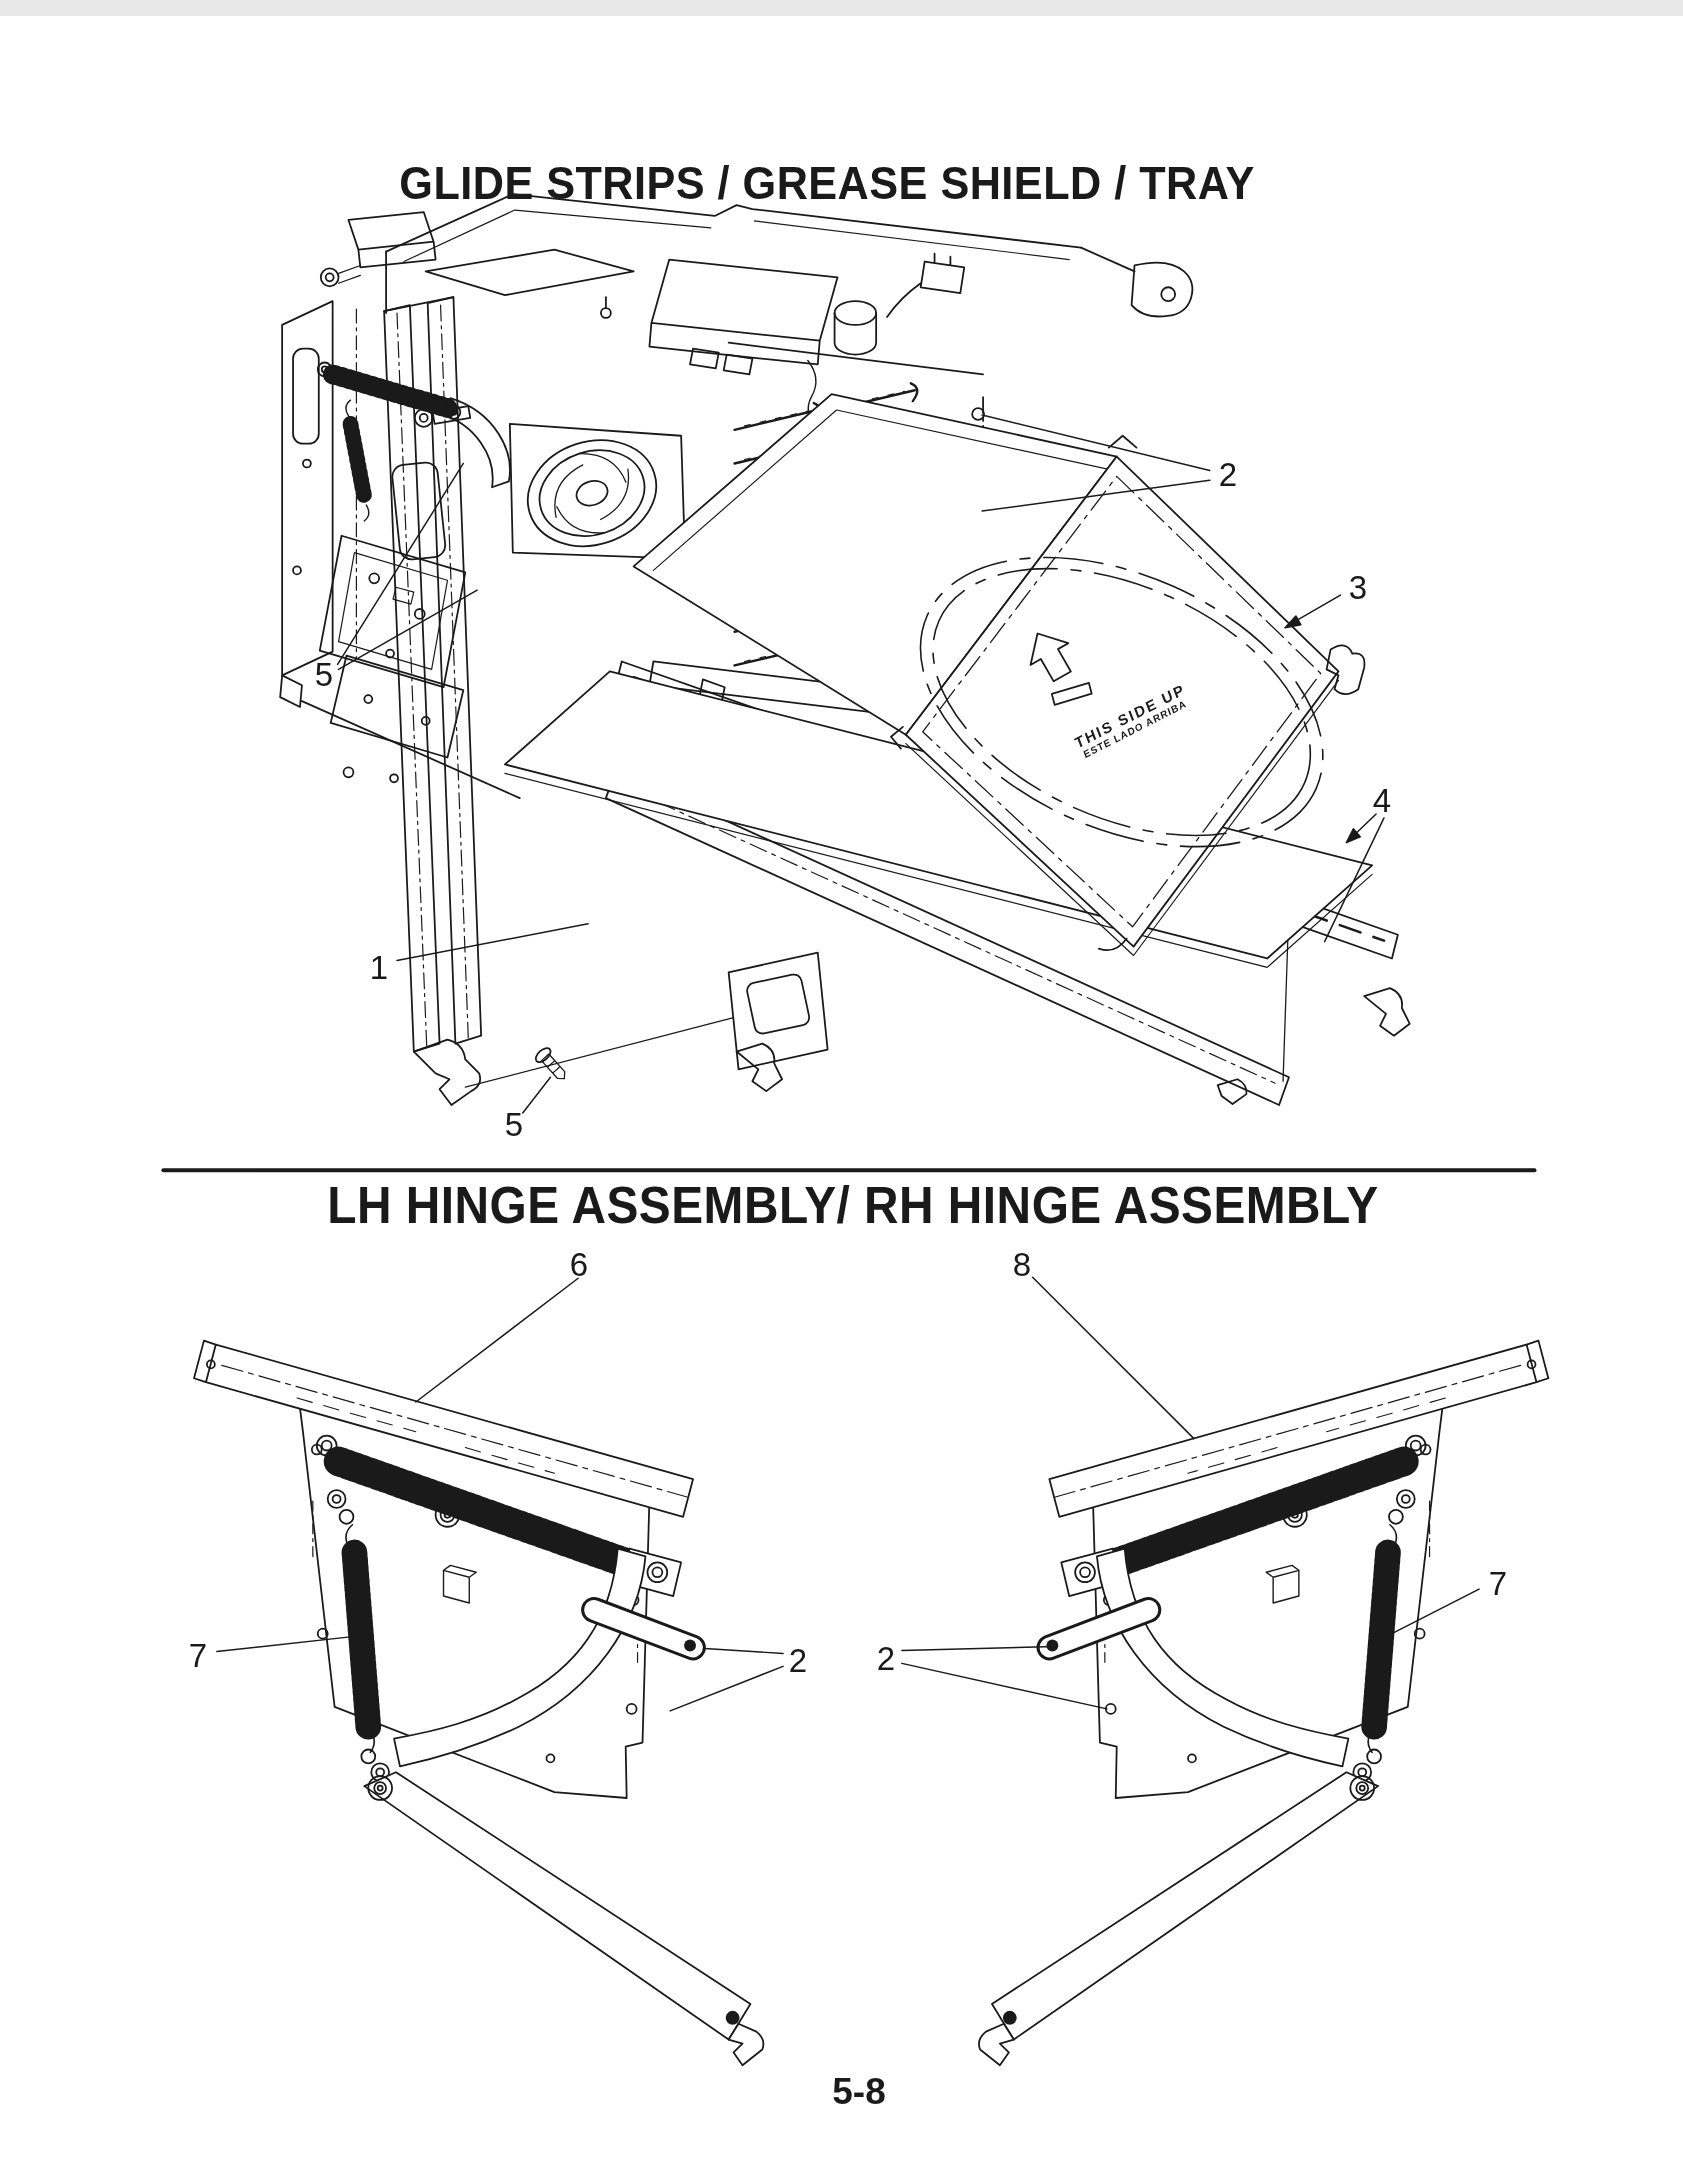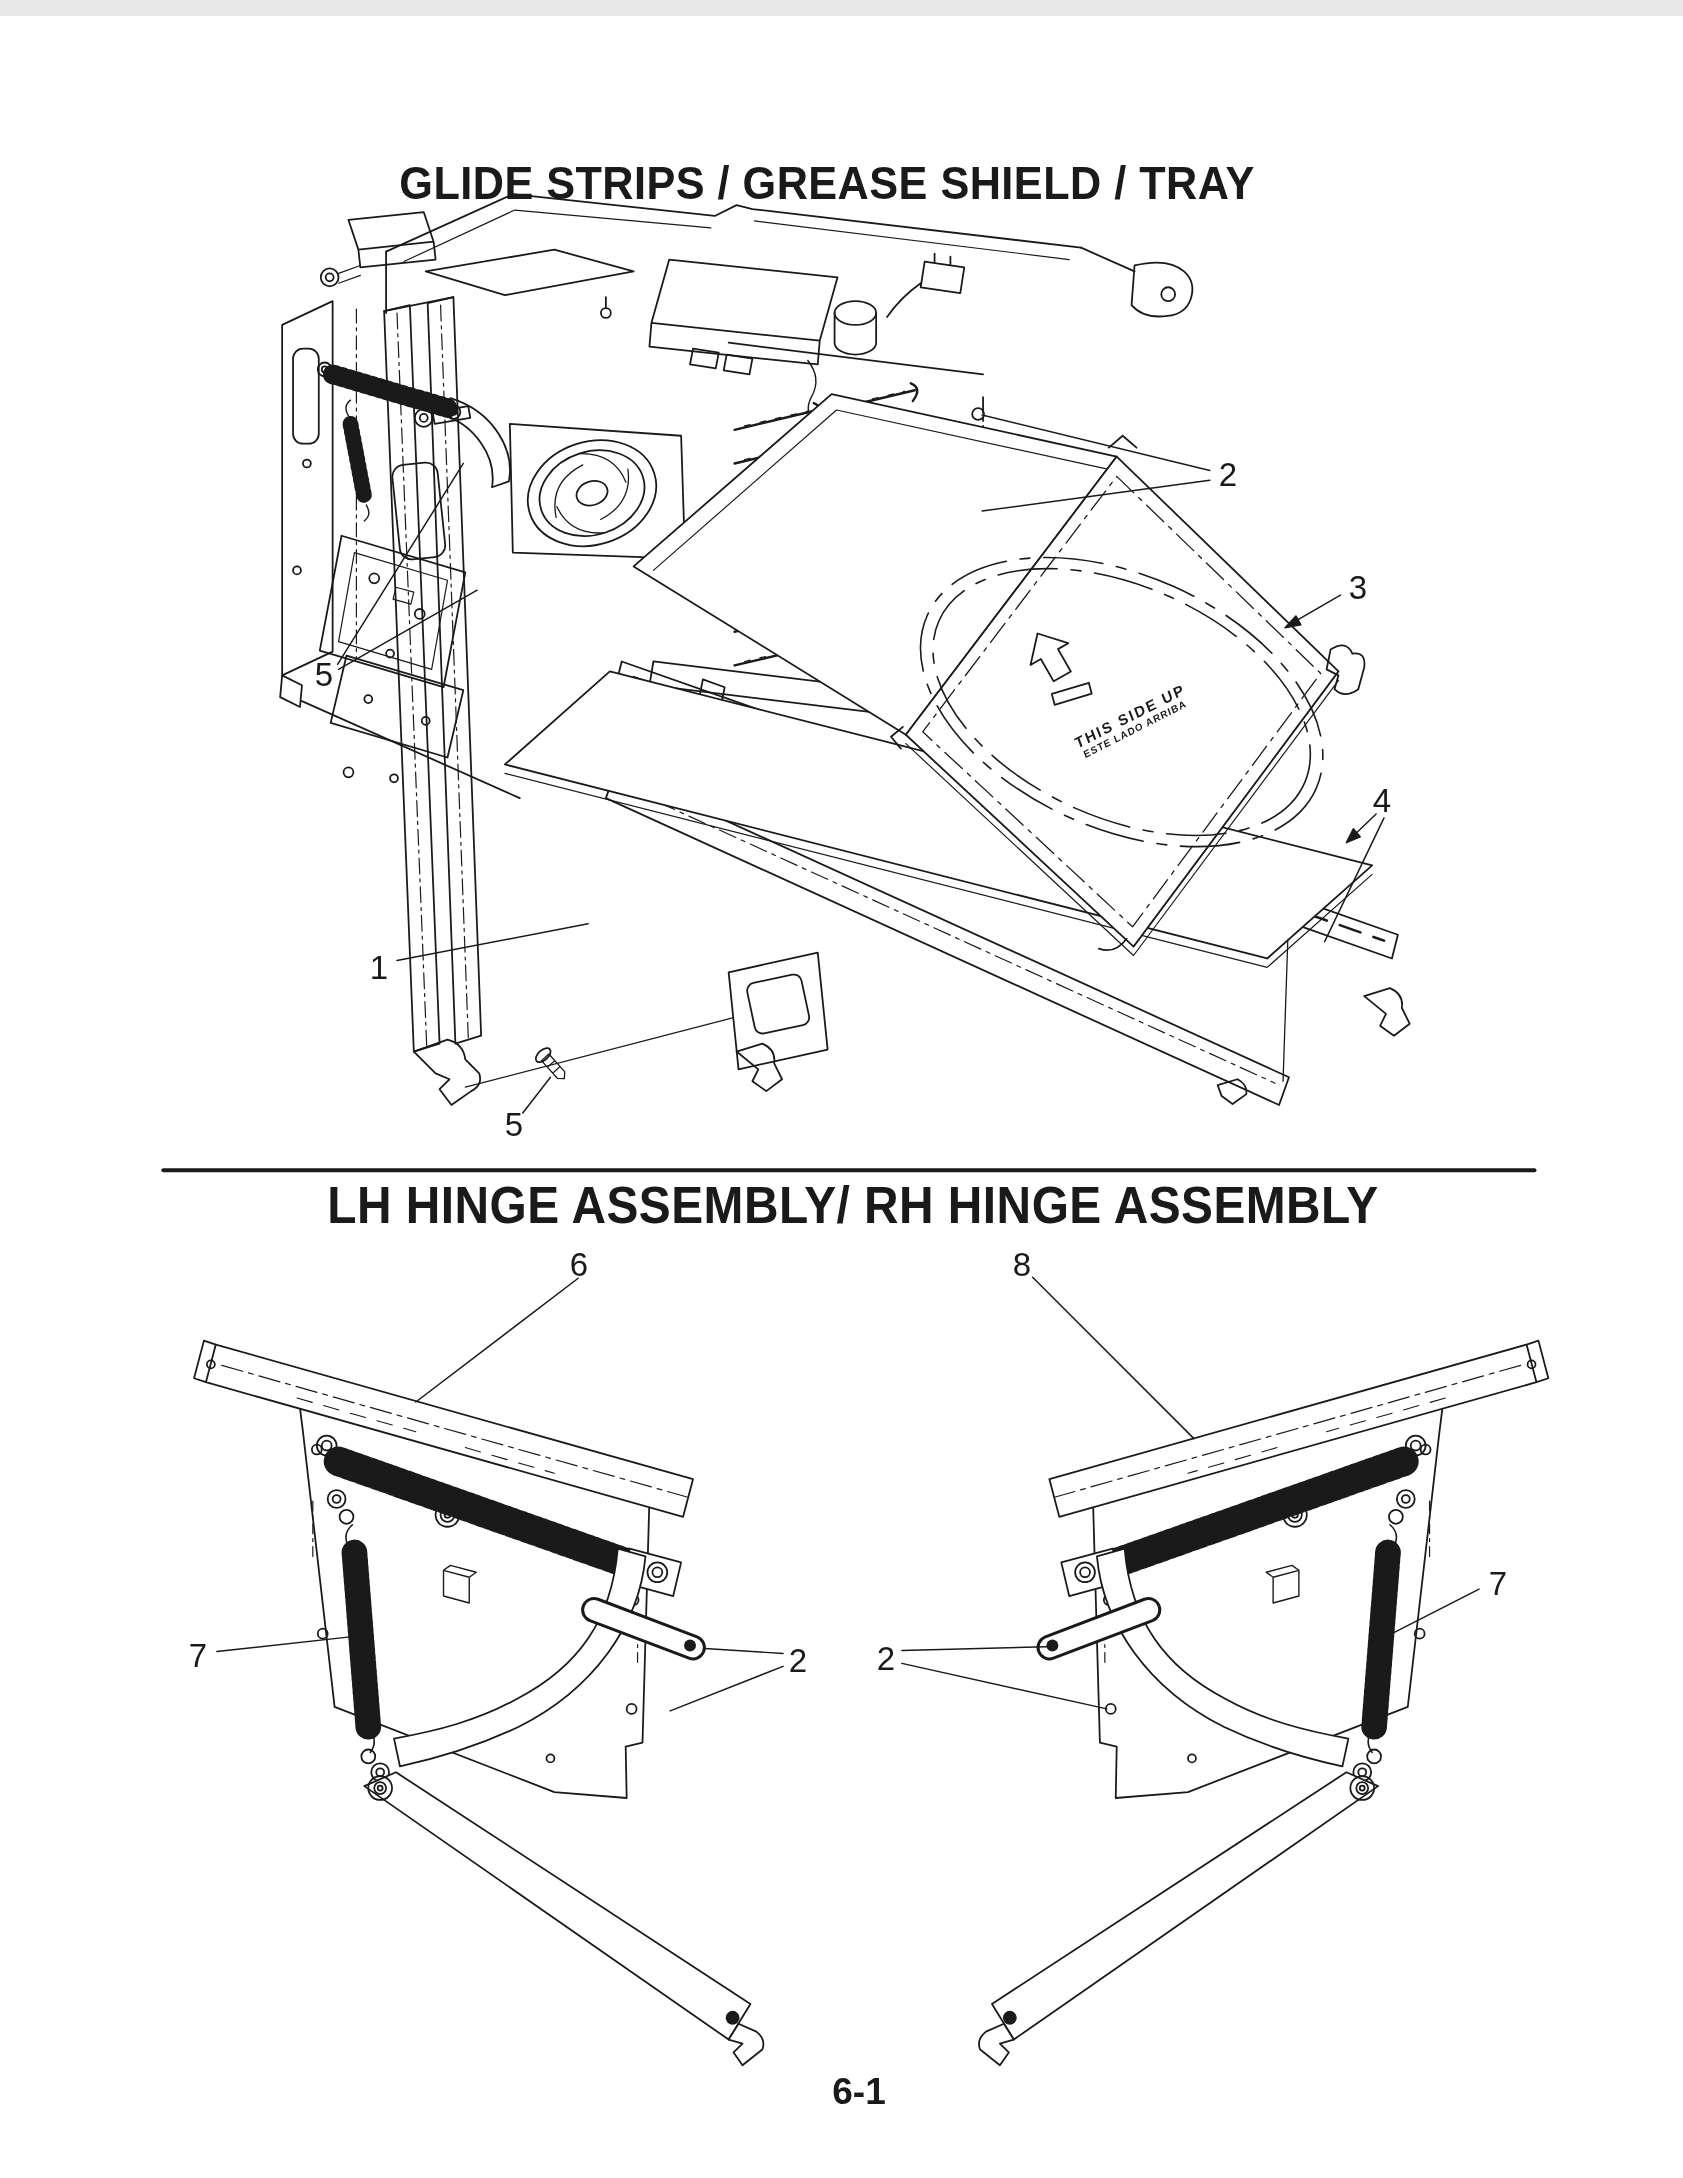--- a/index.html
+++ b/index.html
@@ -251,21 +251,21 @@
       <path d="M219,1652 L356,1637"></path>
       <path d="M791,1654 L712,1649 M791,1667 L677,1712"></path>
       <path d="M911,1651 L1067,1647 M911,1664 L1118,1710"></path>
       <path d="M1494,1589 L1402,1636"></path>
     </g>
   </g>
 </svg>
 
 <div class="t title" id="title1">GLIDE STRIPS / GREASE SHIELD / TRAY</div>
 <div class="t title" id="title2">LH HINGE ASSEMBLY/ RH HINGE ASSEMBLY</div>
-<div class="t" id="pageno">6-1</div>
+<div class="t" id="pageno">5-8</div>
 
 <div class="t" id="traytext">
   <div class="l1">THIS SIDE UP</div>
   <div class="l2">ESTE LADO ARRIBA</div>
 </div>
 
 <div class="t co" style="left:324px;top:659px">5</div>
 <div class="t co" style="left:379px;top:952px">1</div>
 <div class="t co" style="left:514px;top:1109px">5</div>
 <div class="t co" style="left:1228px;top:459px">2</div>

